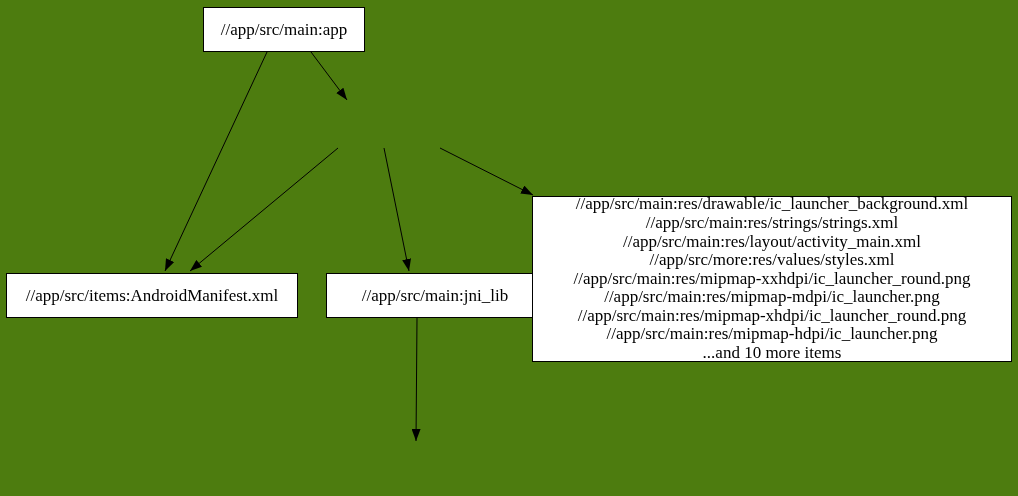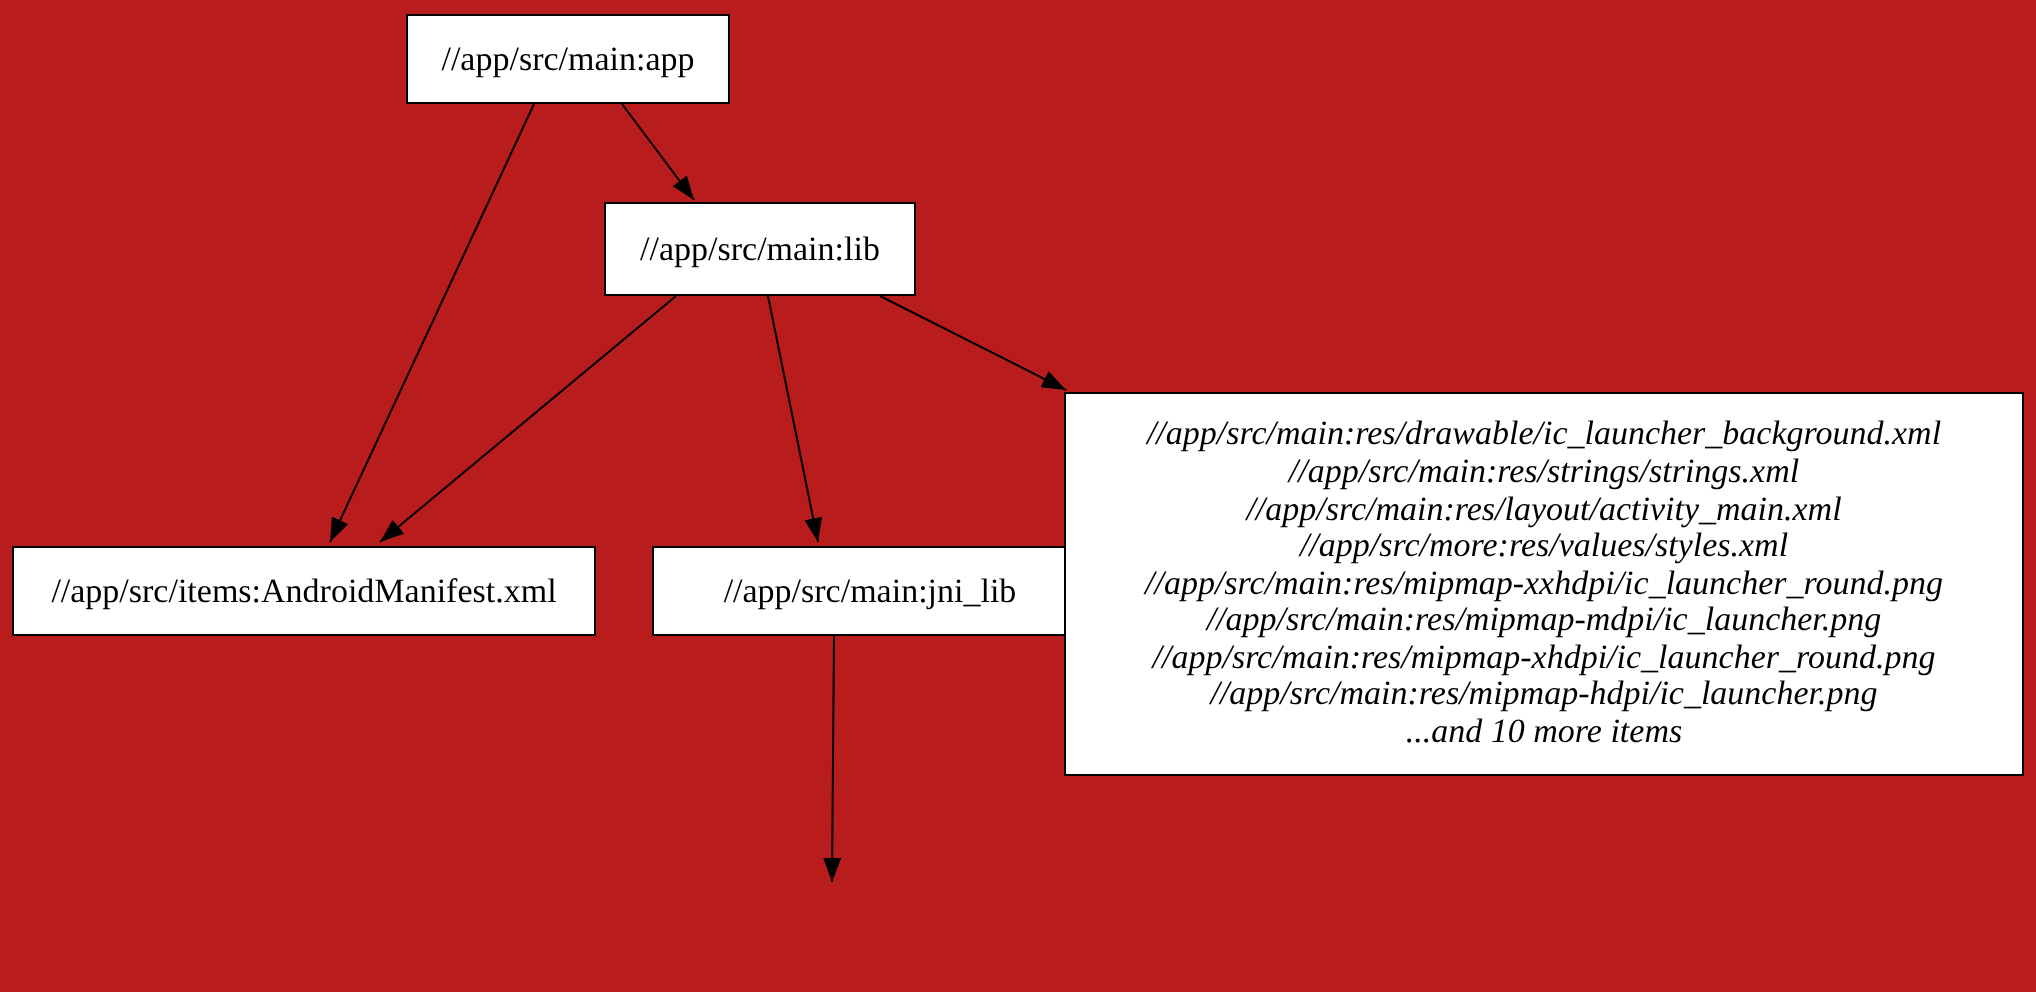--- a/index.html
+++ b/index.html
@@ -4,21 +4,21 @@
 <style>
   html, body {
     margin: 0;
     padding: 0;
     background: #ffffff;
   }
   #canvas {
     position: relative;
     width: 1018px;
     height: 496px;
-    background: #b91c1c;
+    background: #4d7c0f;
     font-family: "Liberation Serif", "DejaVu Serif", serif;
     color: #000000;
     overflow: hidden;
   }
   #edges {
     position: absolute;
     left: 0;
     top: 0;
     width: 1018px;
     height: 496px;
@@ -42,21 +42,21 @@
   }
   .node.multi .res-line {
     display: block;
     line-height: 18.6px;
   }
   
   #node-app        { left: 203px; top: 7px;   width: 162px; height: 45px; }
   #node-lib        { left: 302px; top: 101px; width: 156px; height: 47px; }
   #node-manifest   { left: 6px;   top: 273px; width: 292px; height: 45px; }
   #node-jni-lib    { left: 326px; top: 273px; width: 218px; height: 45px; }
-  #node-res        { left: 532px; top: 196px; width: 480px; height: 192px; font-style: italic; }
+  #node-res        { left: 532px; top: 196px; width: 480px; height: 166px; }
   #node-native-lib { left: 282px; top: 443px; width: 270px; height: 47px; }
 </style>
 </head>
 <body>
 
 <div id="canvas">
 
   <svg id="edges" viewBox="0 0 1018 496" xmlns="http://www.w3.org/2000/svg">
     <defs>
       <marker id="arrow" markerUnits="userSpaceOnUse" markerWidth="13" markerHeight="9" refX="12" refY="4.5" orient="auto">
@@ -68,23 +68,20 @@
     <line x1="338" y1="148" x2="190" y2="271" stroke="#000000" stroke-width="1" marker-end="url(#arrow)"></line>
     <line x1="384" y1="148" x2="409" y2="271" stroke="#000000" stroke-width="1" marker-end="url(#arrow)"></line>
     <line x1="440" y1="148" x2="533" y2="195" stroke="#000000" stroke-width="1" marker-end="url(#arrow)"></line>
     <line x1="417" y1="318" x2="416" y2="441" stroke="#000000" stroke-width="1" marker-end="url(#arrow)"></line>
   </svg>
 
   <div class="node" id="node-app">
     <span>//app/src/main:app</span>
   </div>
 
-  <div class="node" id="node-lib">
-    <span>//app/src/main:lib</span>
-  </div>
 
   <div class="node" id="node-manifest">
     <span>//app/src/items:AndroidManifest.xml</span>
   </div>
 
   <div class="node" id="node-jni-lib">
     <span>//app/src/main:jni_lib</span>
   </div>
 
   <div class="node multi" id="node-res">

